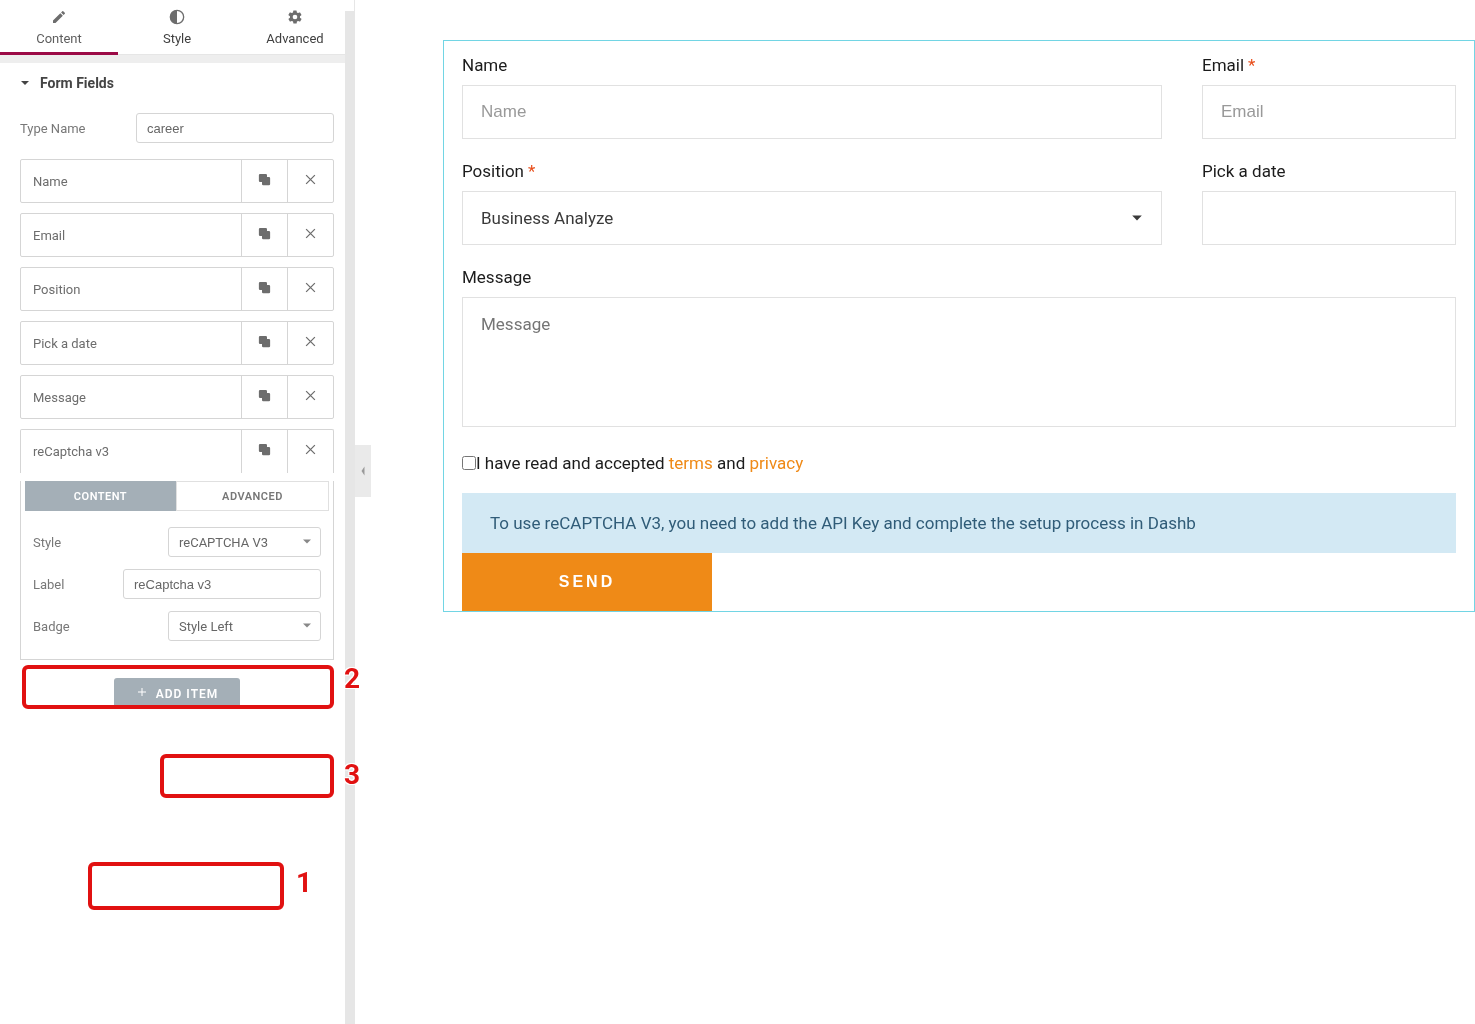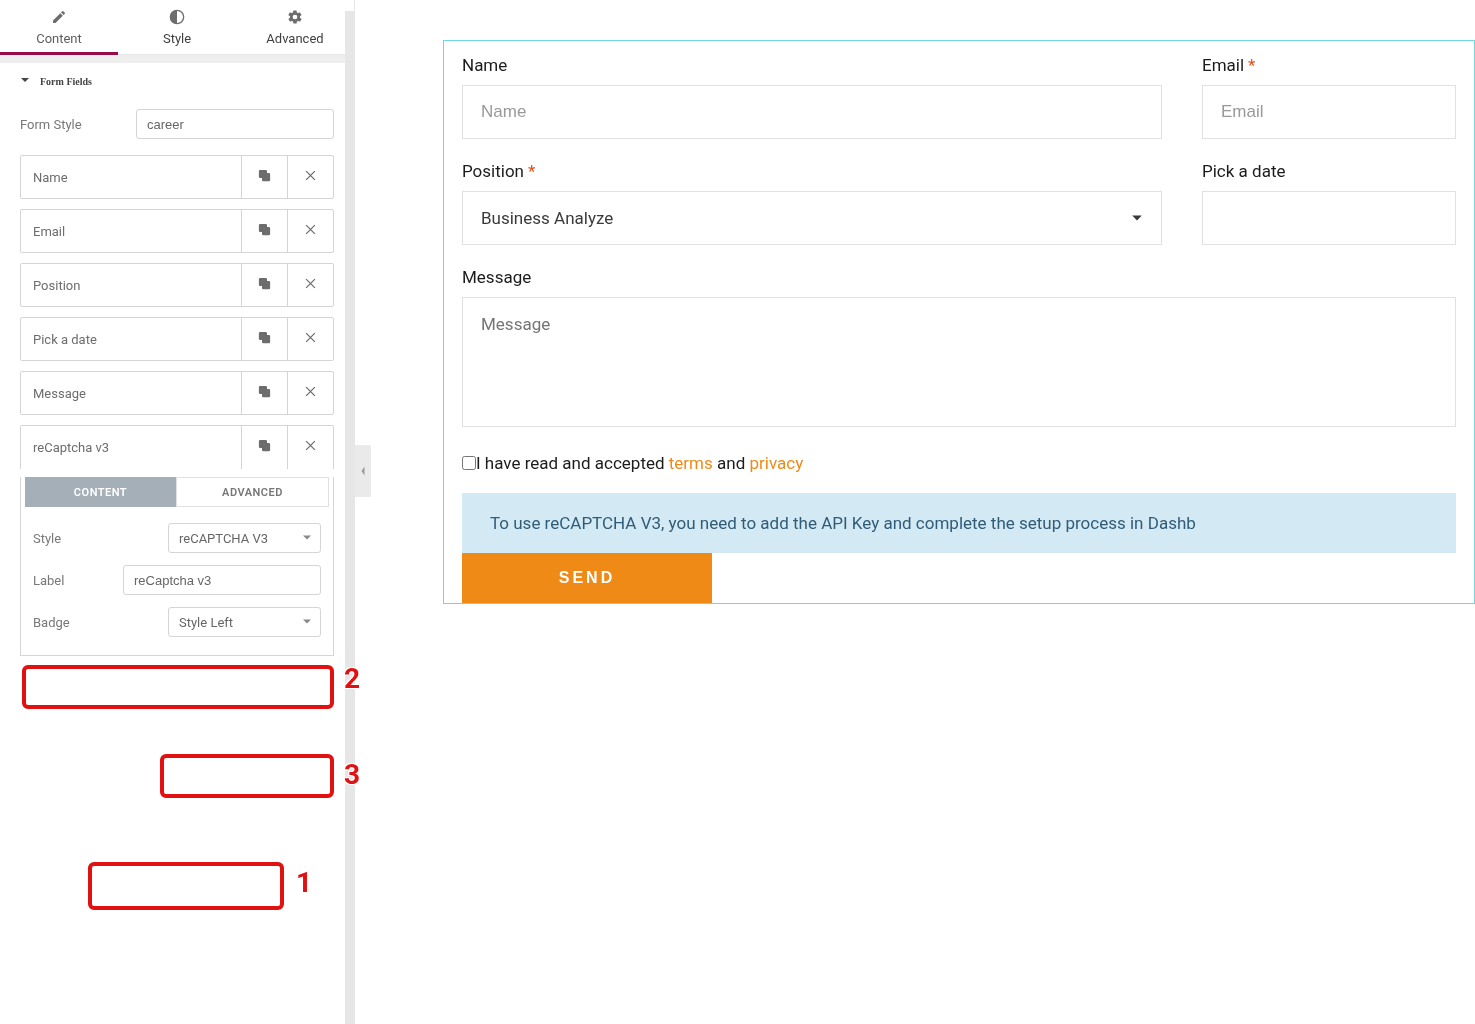--- a/index.html
+++ b/index.html
@@ -11,21 +11,21 @@
 
   
   .tabs-bar { display: flex; justify-content: space-around; align-items: center; height: 55px; width: 100%; border-bottom: 1px solid #e6e6e6; }
   .tab-item { flex: 1; display: flex; flex-direction: column; align-items: center; justify-content: center; height: 100%; cursor: pointer; font-size: 13px; color: #404040; gap: 3px; }
   .tab-item svg { width: 16px; height: 16px; fill: #6d6d6d; }
   .tab-active { color: #5e5e5e; }
   .tab-indicator { position: absolute; height: 3px; background: #9b0a46; left: 0; top: 52px; width: 118px; }
   .tabs-shadow { position: absolute; top: 55px; left: 0; width: 346px; height: 8px; background: #eee; }
 
   
-  .section-header { display: flex; align-items: center; gap: 10px; padding: 12px 20px; font-weight: 700; font-size: 10px; color: #444; cursor: pointer; margin-top: 8px; font-family: Liberation Serif, serif; }
+  .section-header { display: flex; align-items: center; gap: 10px; padding: 12px 20px; font-weight: 700; font-size: 14px; color: #444; cursor: pointer; margin-top: 8px; }
   .section-caret svg { width: 10px; height: 10px; fill: #444; }
 
   
   .row { display: flex; align-items: center; padding: 10px 20px; }
   .row-label { width: 145px; font-size: 13px; color: #787878; }
   .row-input { flex: 1; height: 30px; border: 1px solid #d5d5d5; border-radius: 3px; padding: 0 10px; font-size: 13px; color: #666; background: #fff; }
 
   
   .fields-list { padding: 6px 20px 0 20px; display: flex; flex-direction: column; gap: 10px; }
   .field-item { display: flex; align-items: stretch; border: 1px solid #d5d5d5; border-radius: 2px; height: 44px; background: #fff; }
@@ -69,21 +69,21 @@
   .req { color: #e84e1b; }
   .pinput { width: 100%; height: 54px; border: 1px solid #e1e1e1; background: #fff; padding: 0 18px; font-size: 17px; color: #999; }
   .pinput::placeholder { color: #999; }
   .pselect { width: 100%; height: 54px; border: 1px solid #e1e1e1; background: #fff; display: flex; align-items: center; justify-content: space-between; padding: 0 18px; font-size: 17px; color: #3a3a3a; gap: 21px; }
   .pselect .caret svg { width: 12px; height: 12px; fill: #3a3a3a; }
   .ptextarea { width: 100%; height: 130px; border: 1px solid #e1e1e1; padding: 16px 18px; font-size: 17px; color: #999; resize: none; font-family: inherit; }
   .pcheckrow { display: flex; align-items: center; font-size: 17px; color: #1c1c1c; margin-bottom: 20px; }
   .pcheckrow a { color: #ef8a17; text-decoration: none; }
   .pcheckbox { width: 14px; height: 14px; }
   .palert { background: #d3e9f4; border-left: 4px solid #d3e9f4; padding: 20px 24px; font-size: 17px; color: #305c78; margin-bottom: 0; }
-  .psend { background: #ef8a17; color: #fff; font-size: 16px; font-weight: 600; letter-spacing: 3px; width: 250px; height: 50px; border: none; cursor: pointer; display: flex; align-items: center; justify-content: center; }
+  .psend { background: #ef8a17; color: #fff; font-size: 16px; font-weight: 600; letter-spacing: 3px; width: 250px; height: 58px; border: none; cursor: pointer; display: flex; align-items: center; justify-content: center; }
 </style>
 </head>
 <body>
 
 <div class="sidebar">
   <div class="tabs-bar">
     <div class="tab-item tab-active">
       <span><svg viewBox="0 0 24 24">
             <path d="M3 17.25V21h3.75l11-11-3.75-3.75-11 11zM20.7 7.04a1 1 0 0 0 0-1.41l-2.34-2.34a1 1 0 0 0-1.41 0l-1.83 1.83 3.75 3.75 1.83-1.83z"></path>
           </svg></span>
@@ -107,21 +107,21 @@
   <div class="tabs-shadow"></div>
 
   <div class="section-header">
     <span class="section-caret"><svg viewBox="0 0 10 10">
           <path d="M1 3l4 4 4-4z"></path>
         </svg></span>
     <span>Form Fields</span>
   </div>
 
   <div class="row">
-    <div class="row-label">Form Style</div>
+    <div class="row-label">Type Name</div>
     <input class="row-input" value="career" style="">
   </div>
 
   <div class="fields-list">
     <div class="field-item">
       <div class="field-item-label">Name</div>
       <div class="field-item-btn">
           <span><svg viewBox="0 0 24 24" fill="none" stroke-width="2">
               <rect x="9" y="9" width="11" height="11" rx="1"></rect>
               <rect x="4" y="4" width="11" height="11" rx="1"></rect>
@@ -227,20 +227,28 @@
       <div class="panel-row-label">Badge</div>
       <div class="panel-select">
         <span>Style Left</span>
         <span class="caret"><svg viewBox="0 0 10 10">
               <path d="M1 3l4 4 4-4z"></path>
             </svg></span>
       </div>
     </div>
   </div>
 
+  <div class="add-item-wrap">
+    <div class="add-item-btn">
+      <span><svg viewBox="0 0 24 24">
+            <path d="M11 4h2v16h-2zM4 11h16v2H4z"></path>
+          </svg></span>
+      <span>ADD ITEM</span>
+    </div>
+  </div>
 
   <div class="sidebar-scroll"></div>
 </div>
 
 <div class="collapse-handle">
   <span><svg viewBox="0 0 10 16">
         <path d="M7 2L3 8l4 6z"></path>
       </svg></span>
 </div>
 

